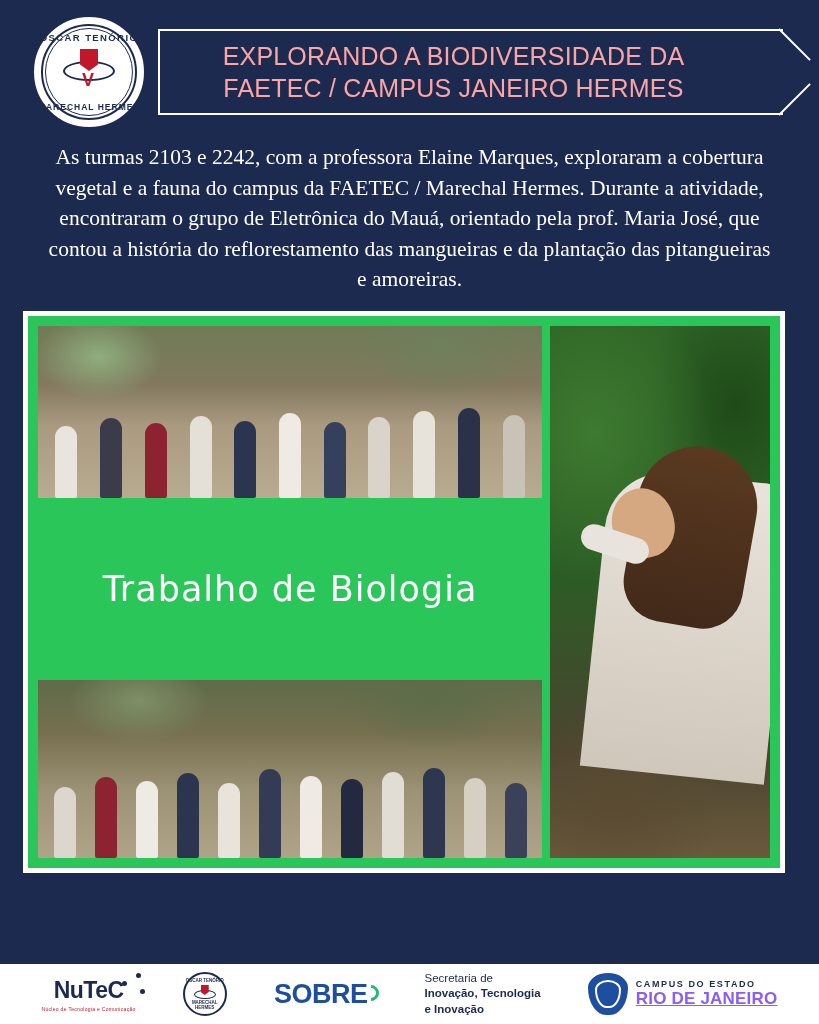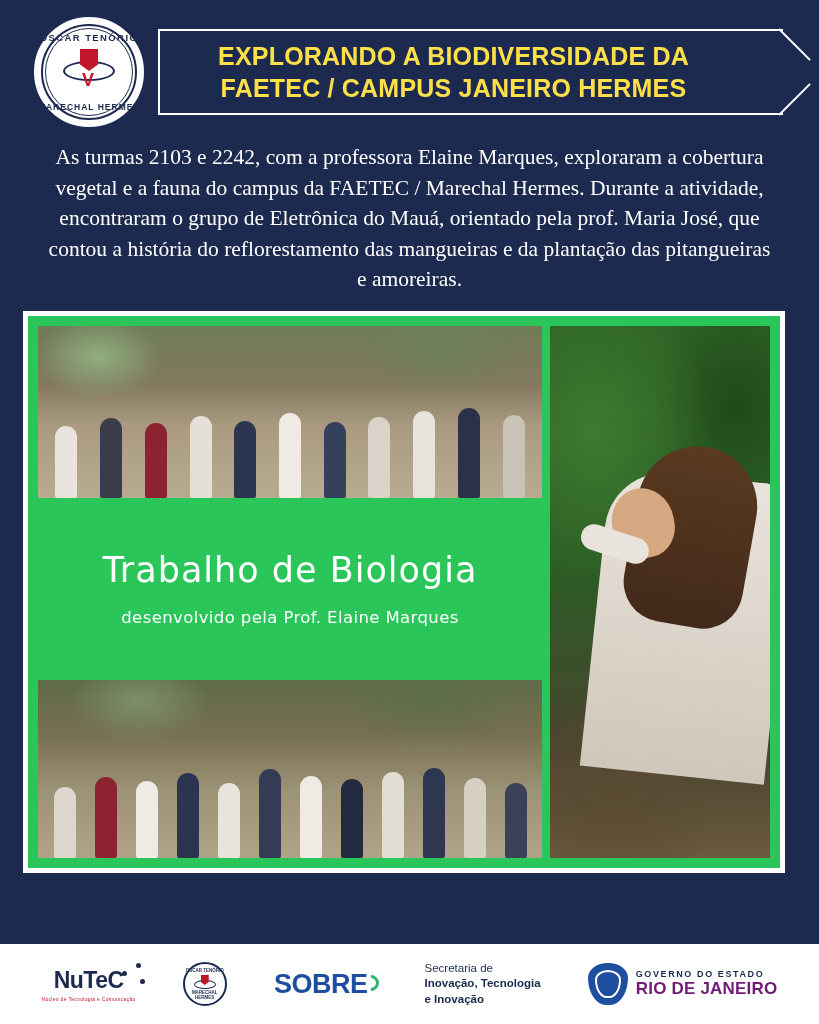--- a/index.html
+++ b/index.html
@@ -112,23 +112,23 @@
     left: 0;
     width: 44px;
     height: 2px;
     background: #ffffff;
     transform-origin: left center;
   }
   .title-banner .arrow:before { top: 1px; transform: rotate(45deg); }
   .title-banner .arrow:after { bottom: 1px; transform: rotate(-45deg); }
   .title-text {
     position: relative;
-    color: #fde047;
+    color: #fca5a5;
     font-size: 25px;
-    font-weight: bold;
+    font-weight: normal;
     line-height: 1.3;
     text-align: center;
     letter-spacing: 0.2px;
   }
 
   
   .intro {
     color: #ffffff;
     font-family: "Liberation Serif", serif;
     font-size: 21.5px;
@@ -274,21 +274,21 @@
     line-height: 1.45;
     text-align: center;
     padding: 10px 40px 0 40px;
     letter-spacing: 0.2px;
   }
 
   
   .logo-bar {
     position: absolute;
     left: 0; right: 0; bottom: 0;
-    height: 80px;
+    height: 60px;
     background: #ffffff;
     display: flex;
     align-items: center;
     justify-content: space-around;
     padding: 0 18px;
   }
   .nutec {
     text-align: center;
     color: #1d2a50;
     position: relative;
@@ -359,21 +359,21 @@
     position: relative;
     border: 2px solid #1d4ea0;
   }
   .gov .shield:after {
     content: "";
     position: absolute; inset: 5px;
     border: 2px solid #ffffff;
     border-radius: 50% 50% 45% 45% / 35% 35% 65% 65%;
   }
   .gov .gtext .g1 { font-size: 9px; color: #1d2a50; letter-spacing: 1.6px; font-weight: bold;}
-  .gov .gtext .g2 { font-size: 17px; color: #701a75; font-weight: bold; letter-spacing: 0.2px; }
+  .gov .gtext .g2 { font-size: 17px; color: #8b5cf6; font-weight: bold; letter-spacing: 0.2px; text-decoration: underline; }
 </style>
 </head>
 <body>
 
 <div class="header">
   <div class="logo-oscar">
     <div class="ring"></div>
     <div class="ring2"></div>
     <div class="top-text">OSCAR TENÓRIO</div>
     <div class="center-mark">
@@ -413,21 +413,20 @@
             <i style="height:65%;background:#d9d3c9"></i>
             <i style="height:70%;background:#e7e2da"></i>
             <i style="height:72%;background:#2b3149"></i>
             <i style="height:67%;background:#c9c2b6"></i>
           </div>
         </div>
       </div>
 
       <div class="mid-panel">
         <div class="mid-title">Trabalho de Biologia</div>
-        <div class="mid-sub">desenvolvido pela Prof. Elaine Marques</div>
       </div>
 
       <div class="photo photo-bottom">
         <div class="ph-group-bottom">
           <div class="crowd">
             <i style="height:55%;background:#dcd6cc"></i>
             <i style="height:63%;background:#8d2230"></i>
             <i style="height:60%;background:#eeeae4"></i>
             <i style="height:66%;background:#2c3550"></i>
             <i style="height:58%;background:#e8e3db"></i>
@@ -486,18 +485,18 @@
 
   <div class="sec">
     <div class="line1">Secretaria de</div>
     <div class="line2">Inovação, Tecnologia</div>
     <div class="line2">e Inovação</div>
   </div>
 
   <div class="gov">
     <div class="shield"></div>
     <div class="gtext">
-      <div class="g1">GOVERNO DO ESTADO</div>
+      <div class="g1">CAMPUS DO ESTADO</div>
       <div class="g2">RIO DE JANEIRO</div>
     </div>
   </div>
 
 </div>
 
 </body></html>

